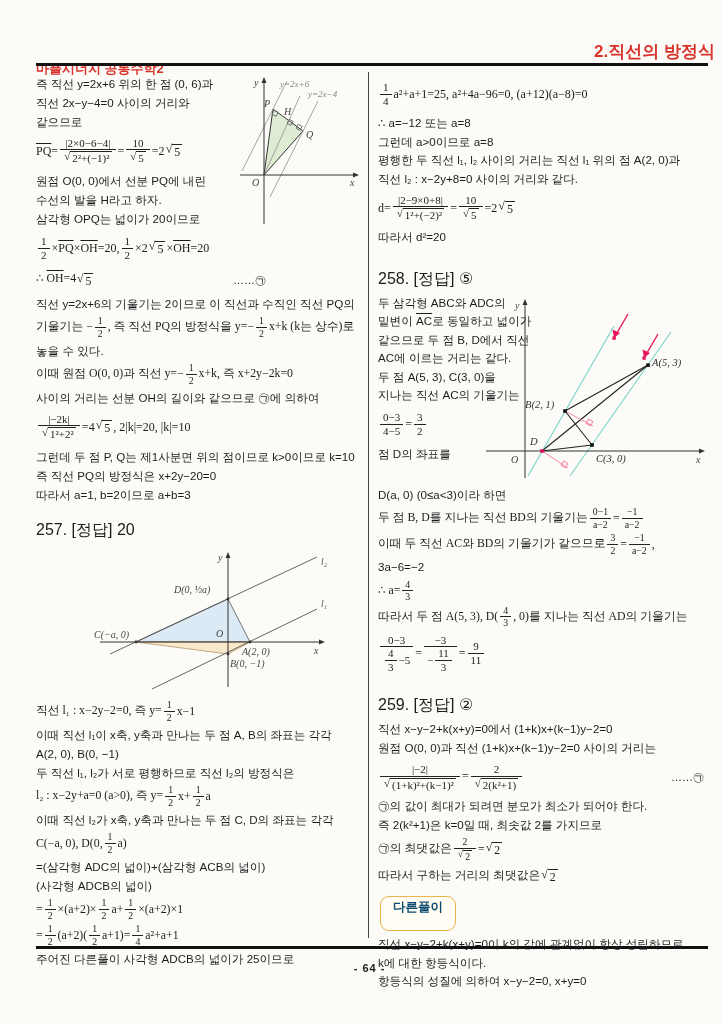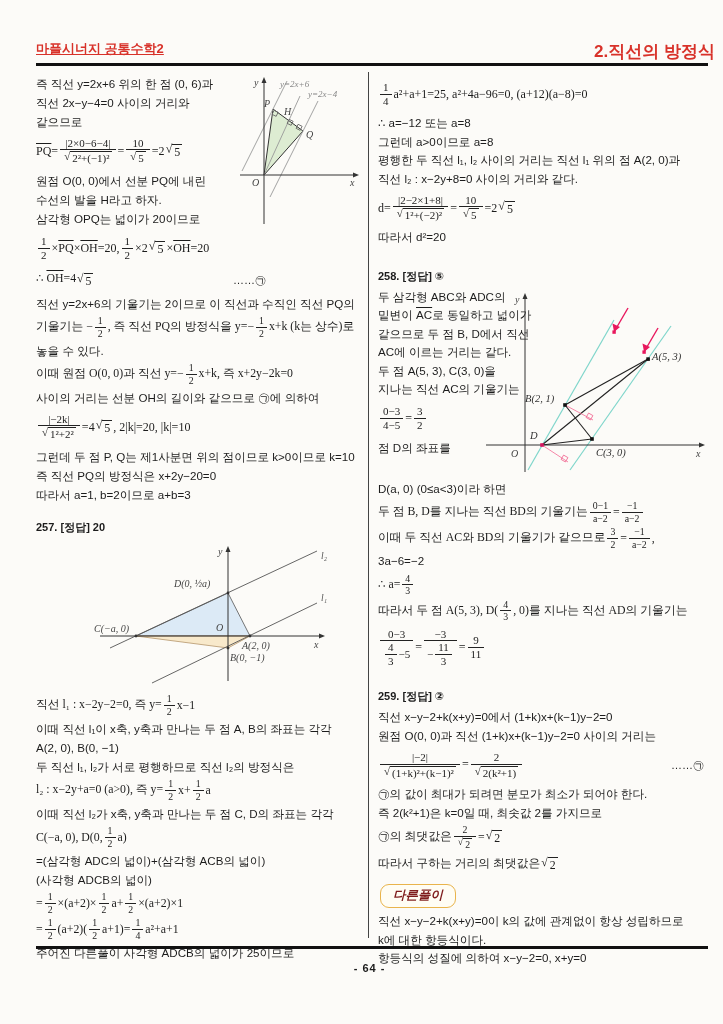--- a/index.html
+++ b/index.html
@@ -1,19 +1,19 @@
 <!DOCTYPE html>
 <html><head>
 <meta charset="utf-8">
 <style>
   html,body{margin:0;padding:0;background:#e8e8e8;}
   #page{position:relative;width:723px;height:1024px;background:#fcfbf8;overflow:hidden;
         font-family:"Liberation Sans","DejaVu Sans",sans-serif;color:#1c1c1c;}
   
-  .hdr-left{position:absolute;left:36px;top:40px;font-size:13px;font-weight:bold;color:#d8322a;text-decoration:underline;}
+  .hdr-left{position:absolute;left:36px;top:60px;font-size:13px;font-weight:bold;color:#d8322a;}
   .hdr-right{position:absolute;right:8px;top:40px;font-size:17px;font-weight:bold;color:#d8322a;}
   .toprule{position:absolute;left:36px;top:63px;width:672px;height:3px;background:#111;}
   .botrule{position:absolute;left:36px;top:946px;width:672px;height:3px;background:#111;}
   .vdiv{position:absolute;left:368px;top:72px;width:1px;height:866px;background:#444;}
   .pagefooter{position:absolute;left:0;top:962px;width:723px;text-align:center;
               font-size:11px;font-weight:bold;letter-spacing:1px;padding-left:8px;}
   
   #col-left{position:absolute;left:36px;top:74px;width:324px;}
   #col-right{position:absolute;left:378px;top:74px;width:326px;}
   
@@ -34,33 +34,33 @@
   .fr>.d{border-top:1px solid #222;}
   .mD .fr{font-size:11px;}
   .mI .fr{font-size:9.8px;}
   
   .sq{display:inline-flex;align-items:flex-start;margin:0 1px;}
   .sq .rs{line-height:1.1;}
   .sq .rv{border-top:1px solid #222;padding:0 2px;line-height:1.2;margin-top:1px;}
   
   .ov{text-decoration:overline;}
   
-  .p-heading{margin-top:16px;margin-bottom:4px;font-size:11px;font-weight:bold;
+  .p-heading{margin-top:16px;margin-bottom:4px;font-size:16px;font-weight:normal;
              font-family:"Liberation Sans","DejaVu Sans",sans-serif;}
   #col-right .p-heading{margin-top:22px;}
   
   .blk{position:relative;}
   .dia1{position:absolute;top:0;right:-2px;}
   .dia2{margin:6px 0 4px 56px;display:block;}
   .dia3{position:absolute;top:2px;right:-6px;}
   .body258{position:relative;min-height:192px;}
   
-  .badge{display:inline-block;margin:6px 2px 4px 2px;padding:2px 12px 3px 12px;
+  .badge{display:inline-block;margin:6px 2px 4px 2px;padding:2px 12px 14px 12px;
          border:1.6px solid #e9b44c;border-radius:9px;background:#fffdf4;
-         color:#7f1d1d;font-weight:bold;font-style:italic;font-size:12.5px;
+         color:#0c4a6e;font-weight:bold;font-size:12.5px;
          font-family:"Liberation Serif","DejaVu Serif",serif;}
   
   .slbl{font-family:"Liberation Serif","DejaVu Serif",serif;font-style:italic;}
 </style>
 </head>
 <body>
 
 <div id="page">
 
   <div class="hdr-left">마플시너지 공통수학2</div>
@@ -243,21 +243,21 @@
 
     <div class="mD"><span class="fr">
           <span class="n">1</span>
           <span class="d">4</span>
         </span>a²+a+1=25, a²+4a−96=0, (a+12)(a−8)=0</div>
     <div class="ln">∴ a=−12 또는 a=8</div>
     <div class="ln">그런데 a&gt;0이므로 a=8</div>
     <div class="ln">평행한 두 직선 l₁, l₂ 사이의 거리는 직선 l₁ 위의 점 A(2, 0)과</div>
     <div class="ln">직선 l₂ : x−2y+8=0 사이의 거리와 같다.</div>
     <div class="mD">d=<span class="fr">
-          <span class="n">|2−2×1+8|</span>
+          <span class="n">|2−9×0+8|</span>
           <span class="d">
             <span class="sq">
               <span class="rs">√</span>
               <span class="rv">1²+(−2)²</span>
             </span>
           </span>
         </span>=<span class="fr">
           <span class="n">10</span>
           <span class="d">
             <span class="sq">

